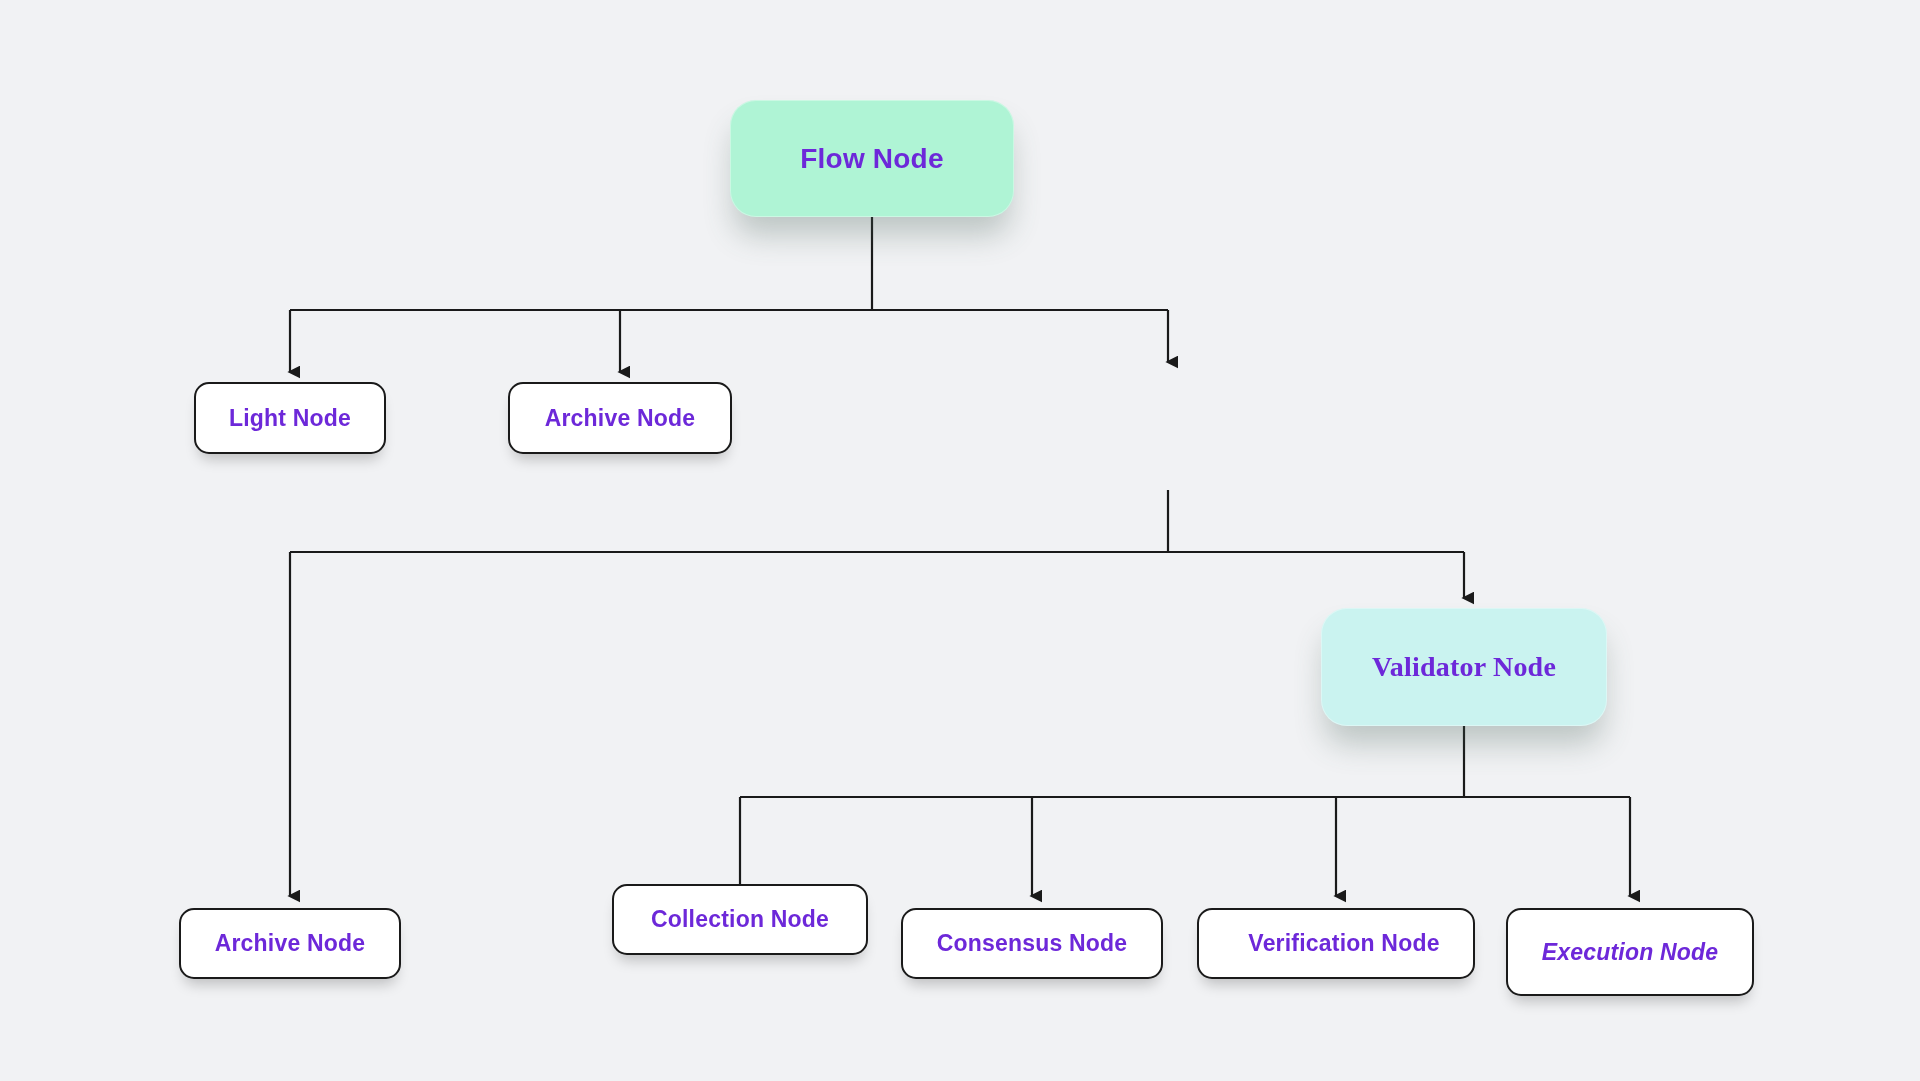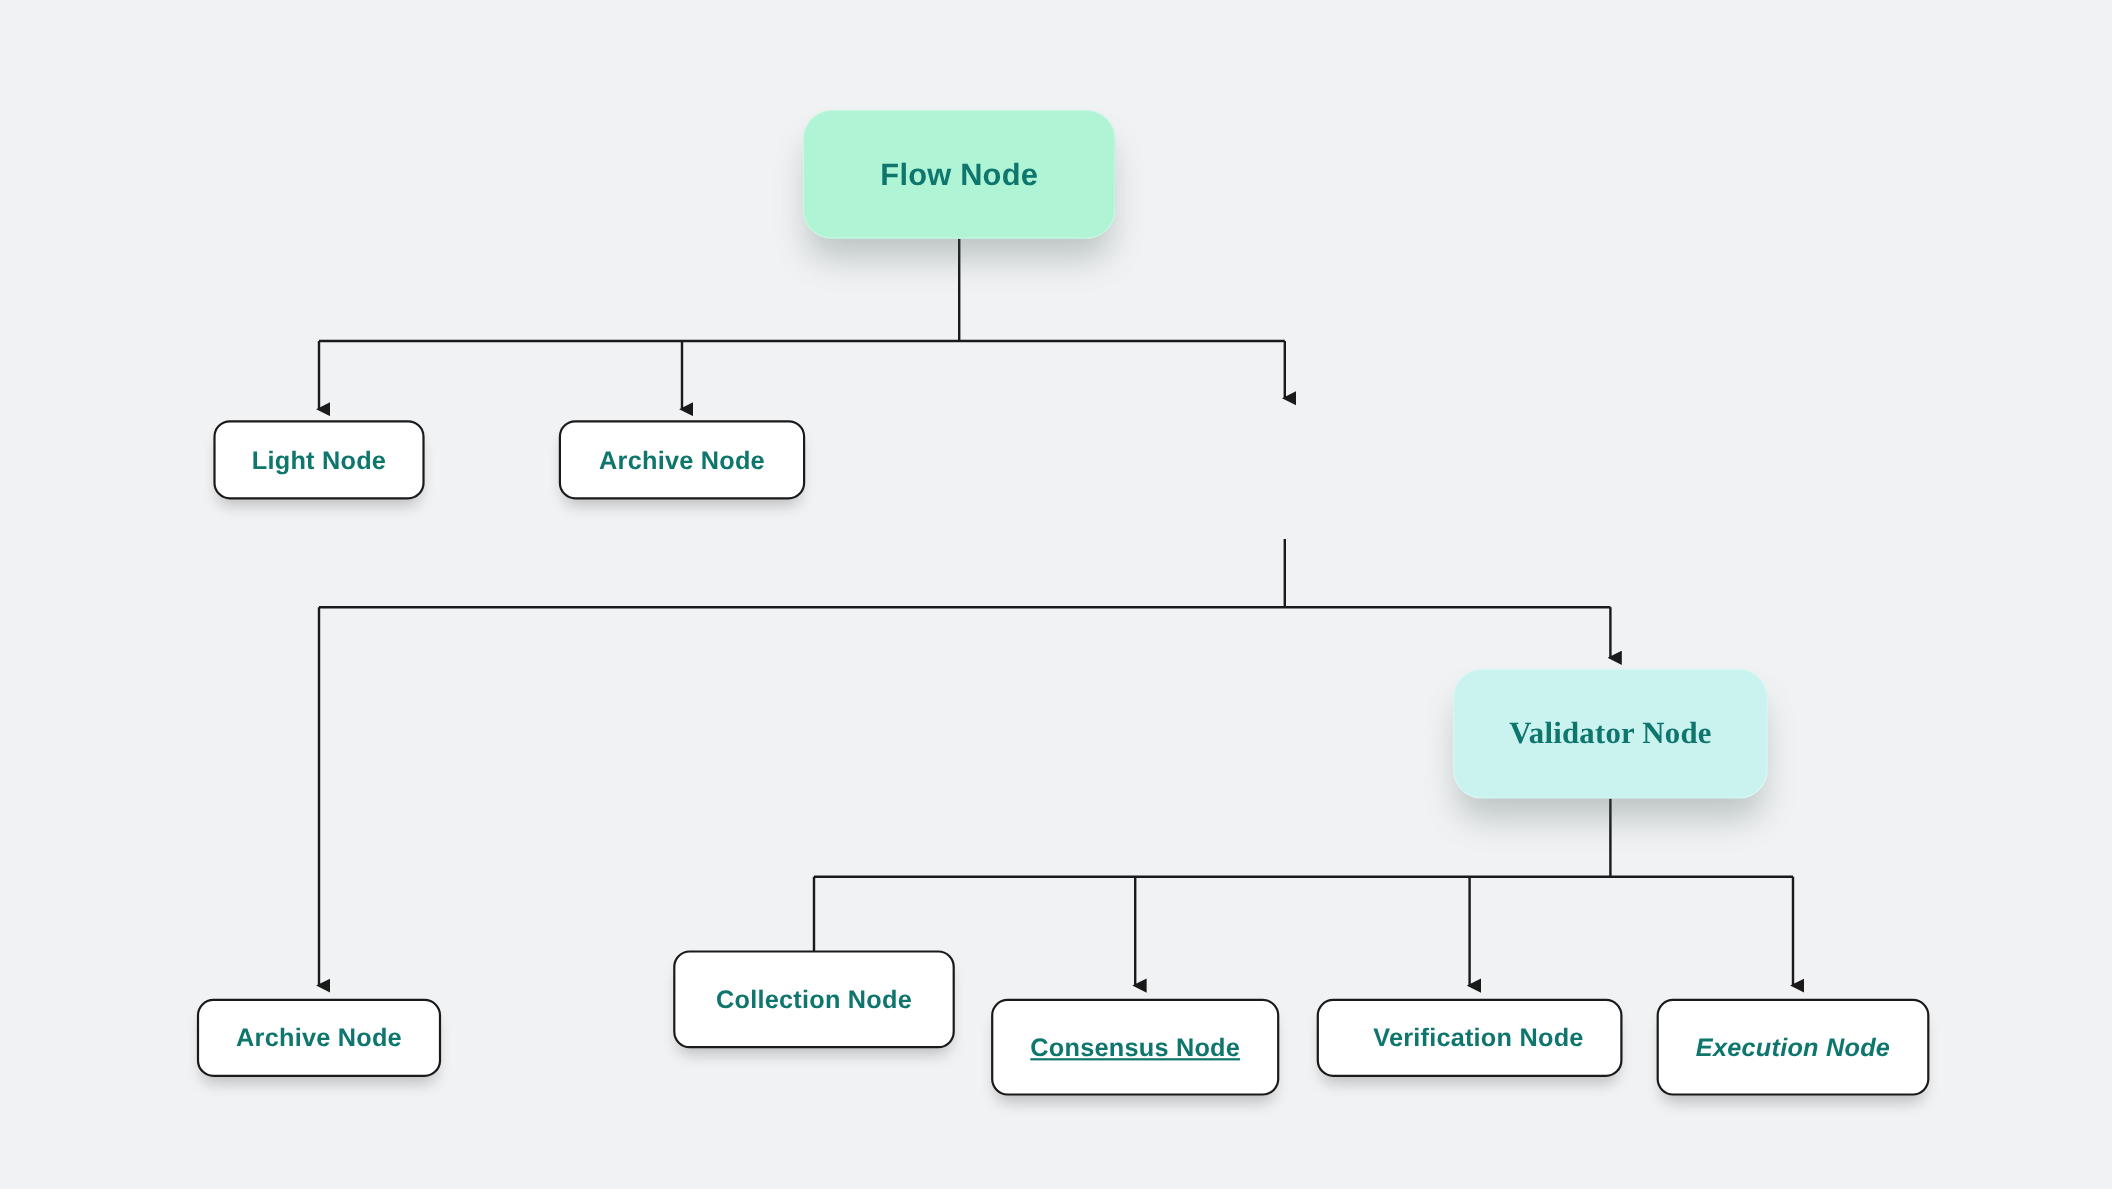--- a/index.html
+++ b/index.html
@@ -24,21 +24,21 @@
     top: 0;
     color: #1a1a1a;
   }
   .node {
     position: absolute;
     display: flex;
     align-items: center;
     justify-content: center;
     box-sizing: border-box;
     font-weight: 600;
-    color: #0f766e;
+    color: #6d28d9;
     letter-spacing: 0.2px;
     white-space: nowrap;
   }
   .node.filled {
     border-radius: 26px;
     box-shadow: 0 22px 30px -4px rgba(70, 95, 85, 0.30),
                 inset 0 0 0 1px rgba(255, 255, 255, 0.35);
     font-size: 28px;
   }
   .node.outline {
@@ -83,21 +83,21 @@
 
   <div class="node outline" style="left:194px; top:382px; width:192px; height:72px;">Light Node</div>
 
   <div class="node outline" style="left:508px; top:382px; width:224px; height:72px;">Archive Node</div>
 
 
   <div class="node filled" style="left: 1321px; top: 608px; width: 286px; height: 118px; background: rgb(202, 243, 240); font-family: Liberation Serif, serif;">Validator Node</div>
 
   <div class="node outline" style="left:179px; top:908px; width:222px; height:71px;">Archive Node</div>
 
-  <div class="node outline" style="left:612px; top:864px; width:256px; height:89px;">Collection Node</div>
+  <div class="node outline" style="left:612px; top:884px; width:256px; height:71px;">Collection Node</div>
 
-  <div class="node outline" style="left:901px; top:908px; width:262px; height:88px;text-decoration:underline;">Consensus Node</div>
+  <div class="node outline" style="left:901px; top:908px; width:262px; height:71px;">Consensus Node</div>
 
   <div class="node outline" style="left:1197px; top:908px; width:278px; height:71px;padding-left:16px;">Verification Node</div>
 
   <div class="node outline" style="left:1506px; top:908px; width:248px; height:88px;font-style:italic;">Execution Node</div>
 
 </div>
 
 </body></html>

